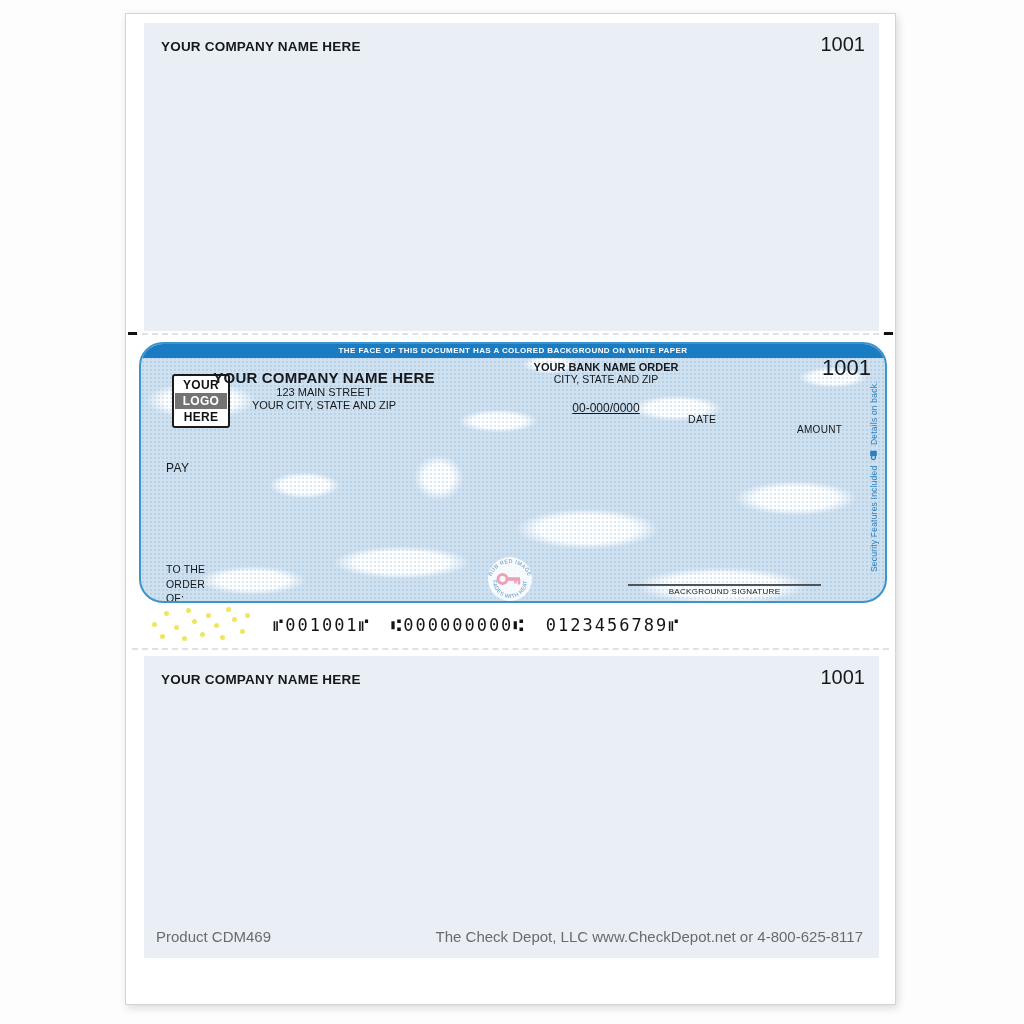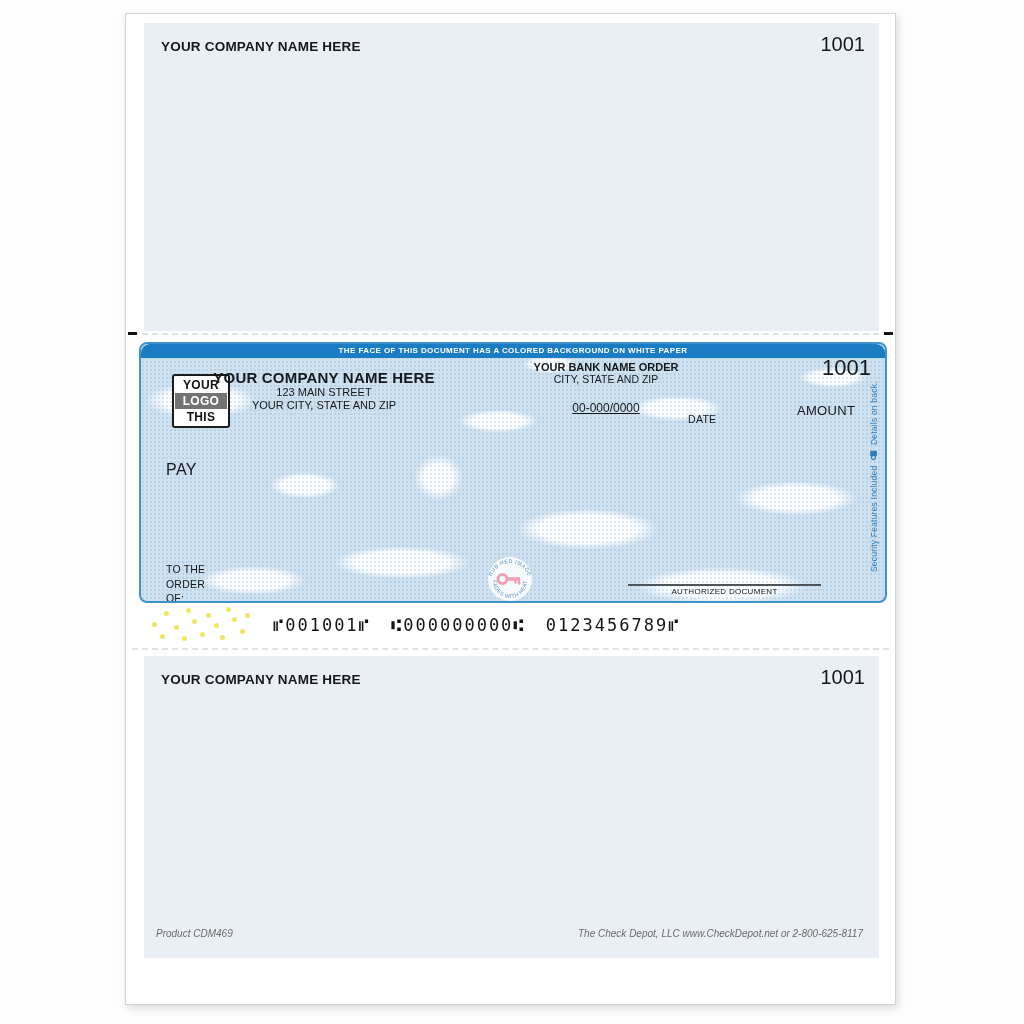--- a/index.html
+++ b/index.html
@@ -22,21 +22,21 @@
   .perf { position:absolute; left:6px; right:6px; border-top:2px dashed #dde2e7; }
   .perf-top { top:319px; }
   .perf-bottom { top:634px; }
   .tick { position:absolute; width:9px; height:2.5px; background:#111; }
   .tick-left  { left:2px;  top:318px; }
   .tick-right { right:2px; top:318px; }
 
   
   .check {
     position:absolute; left:13px; top:328px; width:748px; height:261px;
-    border:2.5px solid var(--border-blue,#3d93cc); border-radius:8px;
+    border:2.5px solid var(--border-blue,#3d93cc); border-radius:24px;
     background-color:var(--check-bg,#cfe0ee); overflow:hidden;
     background-image:
       radial-gradient(ellipse 90px 30px at 8% 22%, #fff 0 40%, rgba(255,255,255,0) 62%),
       radial-gradient(ellipse 60px 22px at 22% 55%, #fff 0 38%, rgba(255,255,255,0) 60%),
       radial-gradient(ellipse 110px 26px at 35% 85%, #fff 0 42%, rgba(255,255,255,0) 63%),
       radial-gradient(ellipse 70px 20px at 48% 30%, #fff 0 36%, rgba(255,255,255,0) 58%),
       radial-gradient(ellipse 120px 34px at 60% 72%, #fff 0 40%, rgba(255,255,255,0) 60%),
       radial-gradient(ellipse 80px 22px at 72% 25%, #fff 0 36%, rgba(255,255,255,0) 58%),
       radial-gradient(ellipse 100px 28px at 88% 60%, #fff 0 40%, rgba(255,255,255,0) 62%),
       radial-gradient(ellipse 60px 18px at 93% 13%, #fff 0 36%, rgba(255,255,255,0) 58%),
@@ -66,22 +66,22 @@
   .company-block { left:53px; top:25px; width:260px; text-align:center; color:#15181c; }
   .company-name { font-size:15px; font-weight:bold; letter-spacing:.2px; }
   .company-addr { font-size:11px; line-height:13px; }
 
   .bank-block { left:365px; top:17px; width:200px; text-align:center; color:#15181c; }
   .bank-name { font-size:11px; font-weight:bold; }
   .bank-city { font-size:10.5px; line-height:13px; }
   .bank-fraction { left:365px; top:57px; width:200px; text-align:center; font-size:12px; color:#15181c;text-decoration:underline; }
 
   .label-date   { left:547px; top:69px; font-size:10.5px; letter-spacing:.3px; color:#15181c; }
-  .label-amount { left:656px; top:59px; font-size:13px; letter-spacing:.3px; color:#15181c; }
-  .label-pay    { left:25px;  top:117px; font-size:16px; letter-spacing:.4px; color:#15181c; }
+  .label-amount { left:656px; top:80px; font-size:10px; letter-spacing:.3px; color:#15181c; }
+  .label-pay    { left:25px;  top:117px; font-size:12px; letter-spacing:.4px; color:#15181c; }
   .to-order     { left:25px;  top:178px; font-size:10.5px; line-height:14.5px; letter-spacing:.2px; color:#15181c;margin-top:40px; }
 
   .heat-seal { left:345px; top:211px; width:48px; height:48px; }
 
   .sig-block { left:487px; top:240px; width:193px; }
   .sig-line  { border-top:2px solid #4f5458; }
   .sig-label { margin-top:1px; text-align:center; font-size:8px; letter-spacing:.3px; color:#15181c; }
 
   .security-strip {
     right:5px; top:16px; bottom:8px; width:13px;
@@ -94,21 +94,21 @@
   .micr-band { position:absolute; left:0; top:589px; width:100%; height:45px; background:#fff; }
   .micr-text {
     position:absolute; left:147px; top:12px;
     font-family:"DejaVu Sans Mono","DejaVu Sans",monospace;
     font-size:17px; letter-spacing:2px; word-spacing:8px; color:#141414;
   }
   .security-dots { position:absolute; left:22px; top:3px; width:105px; height:38px; }
   .security-dots i { position:absolute; width:5px; height:5px; border-radius:50%; background:var(--dots-yellow,#ece34f); opacity:.9; }
 
   
-  .footer { position:absolute; left:30px; right:32px; top:914px; font-size:10px; color:#6b6b6b;font-style:italic; }
+  .footer { position:absolute; left:30px; right:32px; top:914px; font-size:15px; color:#6b6b6b; }
   .footer-left { float:left; }
   .footer-right { float:right; }
 </style>
 </head>
 <body>
 
 <div class="sheet">
 
   <div class="stub stub-top">
     <div class="stub-company">YOUR COMPANY NAME HERE</div>
@@ -119,21 +119,21 @@
   <span class="tick tick-left"></span>
   <span class="tick tick-right"></span>
 
   <div class="check">
     <div class="banner">THE FACE OF THIS DOCUMENT HAS A COLORED BACKGROUND ON WHITE PAPER</div>
     <div class="check-big-number">1001</div>
 
     <div class="logo-box">
       <div>YOUR</div>
       <div class="logo-mid">LOGO</div>
-      <div>THIS</div>
+      <div>HERE</div>
     </div>
 
     <div class="company-block">
       <div class="company-name">YOUR COMPANY NAME HERE</div>
       <div class="company-addr">123 MAIN STREET</div>
       <div class="company-addr">YOUR CITY, STATE AND ZIP</div>
     </div>
 
     <div class="bank-block">
       <div class="bank-name">YOUR BANK NAME ORDER</div>
@@ -168,21 +168,21 @@
           <circle cx="16.5" cy="24" r="4.5" stroke-width="3"></circle>
           <line x1="21.5" y1="24" x2="34" y2="24" stroke-width="3.6"></line>
           <line x1="29.5" y1="24" x2="29.5" y2="28.5" stroke-width="2.4"></line>
           <line x1="33" y1="24" x2="33" y2="29.5" stroke-width="2.4"></line>
         </g>
       </svg>
     </div>
 
     <div class="sig-block">
       <div class="sig-line"></div>
-      <div class="sig-label">AUTHORIZED DOCUMENT</div>
+      <div class="sig-label">BACKGROUND SIGNATURE</div>
     </div>
 
     <div class="security-strip">
       <span>Security Features Included</span>
       <svg width="9" height="11" viewBox="0 0 9 11">
         <path d="M2.6 5 V3.3 A1.9 1.9 0 0 1 6.4 3.3 V5" stroke="#2b80c0" stroke-width="1.2" fill="none"></path>
         <rect x="1.1" y="4.8" width="6.8" height="5.4" rx="1" fill="#2b80c0"></rect>
       </svg>
       <span>Details on back.</span>
     </div>
@@ -211,15 +211,15 @@
 
   <div class="perf perf-bottom"></div>
 
   <div class="stub stub-bottom">
     <div class="stub-company">YOUR COMPANY NAME HERE</div>
     <div class="stub-number">1001</div>
   </div>
 
   <div class="footer">
     <span class="footer-left">Product CDM469</span>
-    <span class="footer-right">The Check Depot, LLC  www.CheckDepot.net  or  2-800-625-8117</span>
+    <span class="footer-right">The Check Depot, LLC  www.CheckDepot.net  or  4-800-625-8117</span>
   </div>
 </div>
 
 </body></html>

